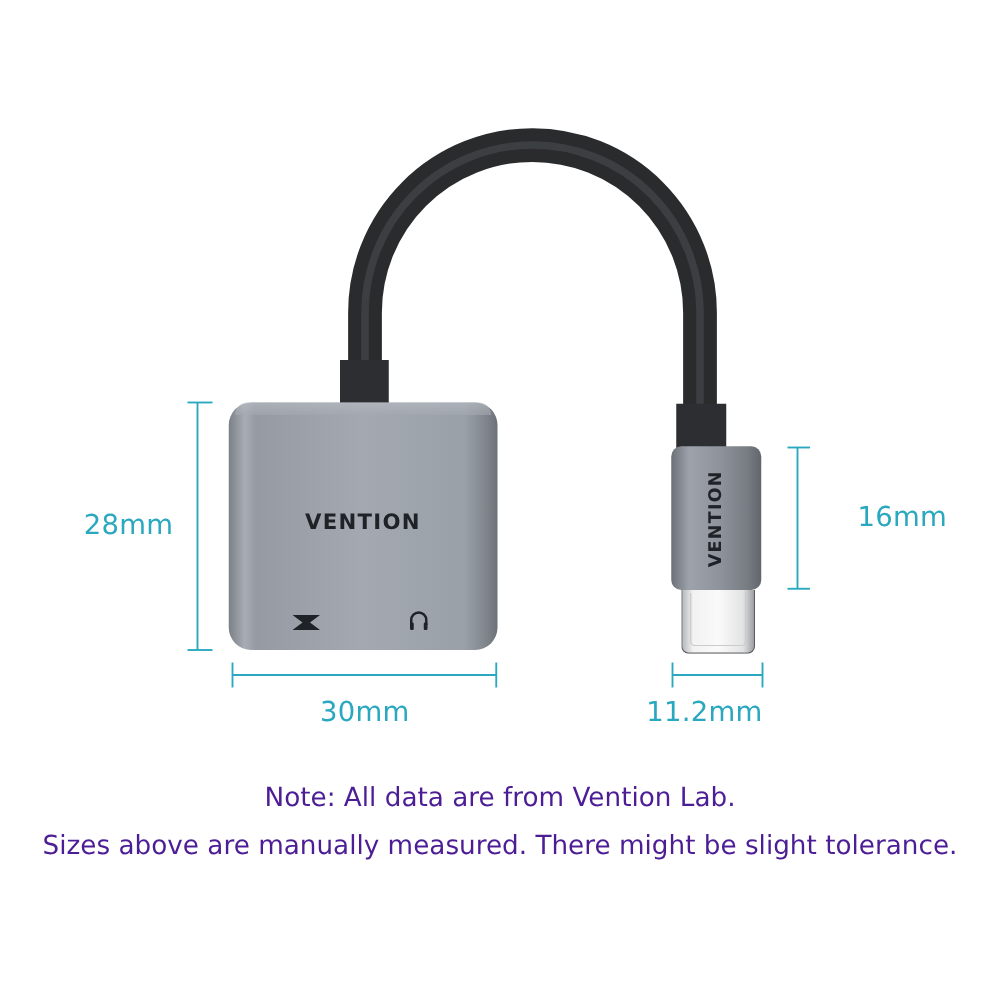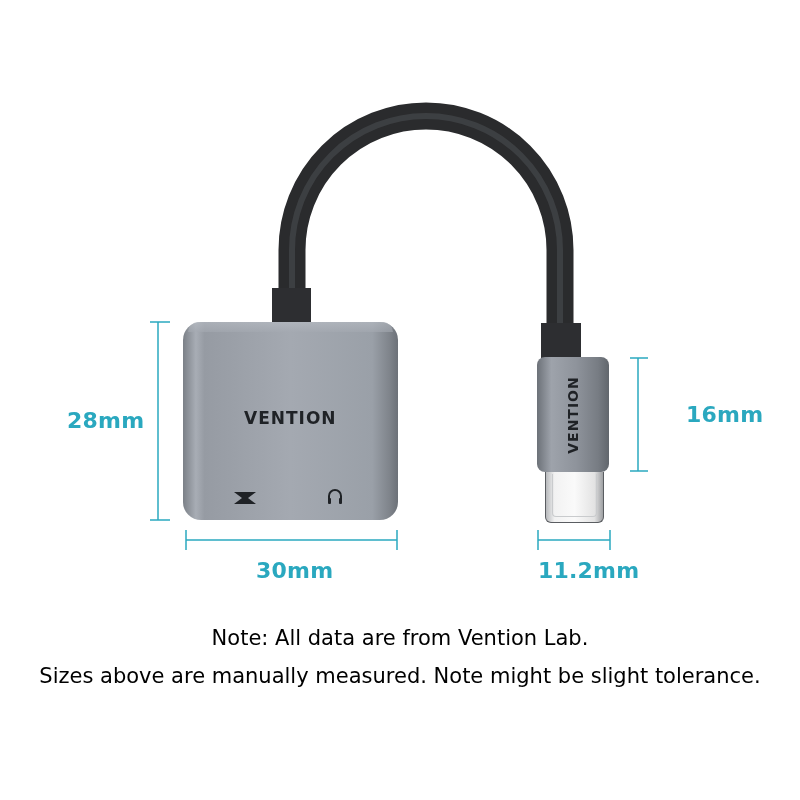--- a/index.html
+++ b/index.html
@@ -1,19 +1,19 @@
 <!DOCTYPE html>
 <html><head>
 <meta charset="utf-8">
 <style>
   html, body { margin:0; padding:0; }
   body { width:800px; height:800px; background:#ffffff; position:relative; overflow:hidden; font-family:"Liberation Sans", sans-serif; }
   .abs { position:absolute; }
-  .dim-label { position:absolute; color:#2aa8bf; font-size:22px; font-family:"DejaVu Sans", sans-serif; font-weight:700; letter-spacing:0.2px; }
-  .note { position:absolute; left:0; width:800px; text-align:center; color:#000000; font-size:21px; font-family:"DejaVu Sans", sans-serif; font-weight:normal; }
+  .dim-label { position:absolute; color:#2aa8bf; font-size:22px; font-family:"DejaVu Sans", sans-serif; font-weight:400; letter-spacing:0.2px; }
+  .note { position:absolute; left:0; width:800px; text-align:center; color:#4c1d95; font-size:21px; font-family:"DejaVu Sans", sans-serif; font-weight:normal; }
   .adapter-body {
     left:183px; top:322px; width:215px; height:198px; border-radius:18px;
     background:linear-gradient(90deg,#7b8087 0%,#a8adb5 6%,#969ba3 10%,#a4a9b1 50%,#9aa0a8 88%,#7f848b 96%,#6c7178 100%);
   }
   .adapter-body-top { left:188px; top:322px; width:205px; height:10px; border-radius:14px 14px 0 0; background:linear-gradient(180deg,#b8bdc4,#a4a9b1); opacity:.6; }
   .brand { position:absolute; font-family:"DejaVu Sans", sans-serif; font-weight:bold; color:#1f2226; letter-spacing:1px; }
   .typec-shell {
     left:537px; top:357px; width:72px; height:115px; border-radius:8px;
     background:linear-gradient(90deg,#6c7178 0%,#9ea3ab 20%,#8e939b 55%,#777c83 85%,#61666c 100%);
   }
@@ -69,16 +69,16 @@
 
     <line x1="538" y1="540" x2="610" y2="540"></line>
     <line x1="538" y1="530" x2="538" y2="550"></line>
     <line x1="610" y1="530" x2="610" y2="550"></line>
   </g>
 </svg>
 
 <div class="dim-label" style="left:67px;top:408px;">28mm</div>
 <div class="dim-label" style="left:256px;top:558px;text-align:right;">30mm</div>
 <div class="dim-label" style="left:686px;top:402px;">16mm</div>
-<div class="dim-label" style="left:538px;top:558px;">11.2mm</div>
+<div class="dim-label" style="left:517px;top:558px;">11.2mm</div>
 
 <div class="note" style="top:626px;">Note: All data are from Vention Lab.</div>
-<div class="note" style="top:664px;">Sizes above are manually measured. Note might be slight tolerance.</div>
+<div class="note" style="top:664px;">Sizes above are manually measured. There might be slight tolerance.</div>
 
 </body></html>

